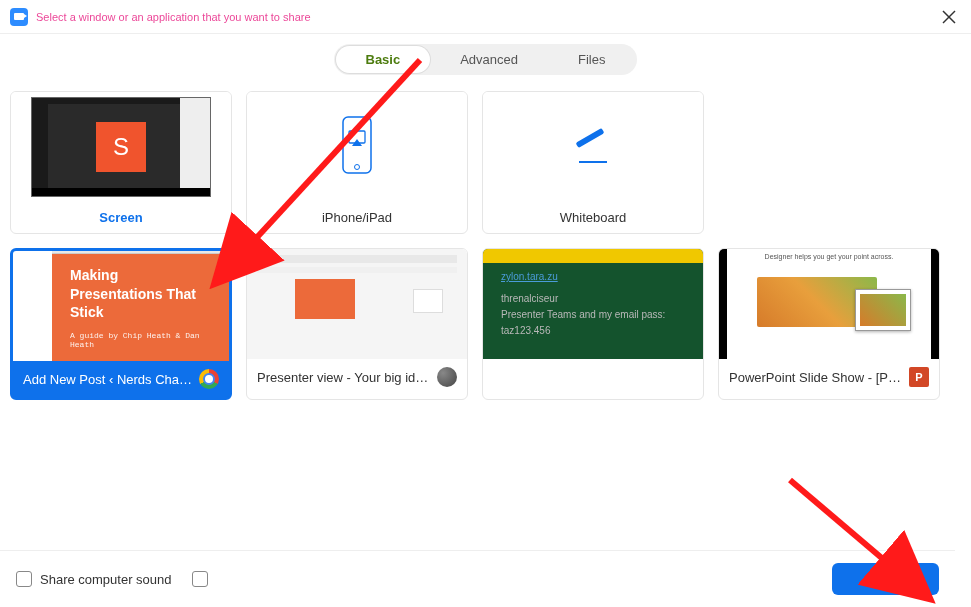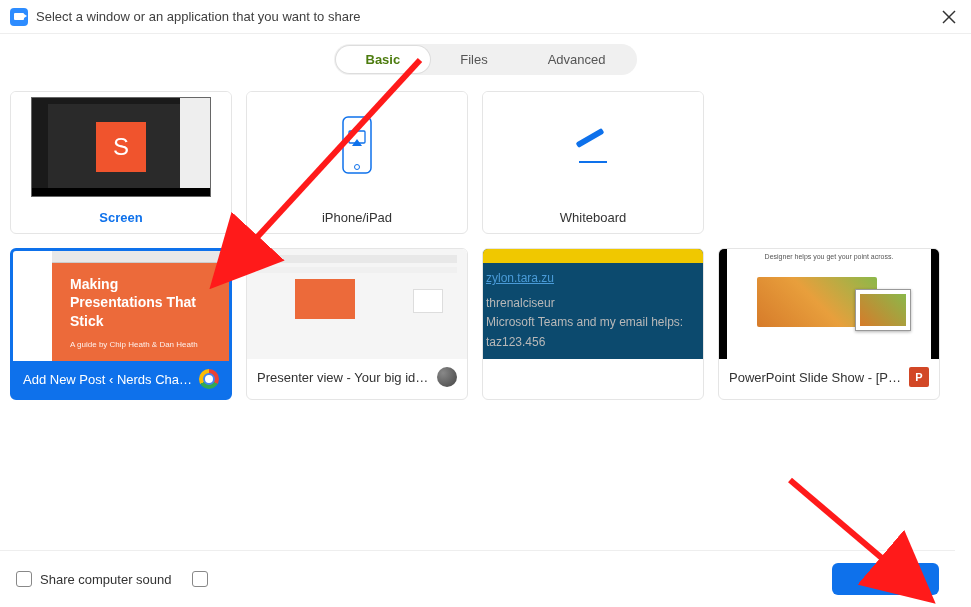--- a/index.html
+++ b/index.html
@@ -26,21 +26,21 @@
     margin-right: 8px;
   }
   .header-icon-inner {
     width: 10px; height: 7px; background: #fff; border-radius: 1px;
     position: relative;
   }
   .header-icon-inner::after {
     content: ''; position: absolute; right: -3px; top: 1px;
     border-left: 3px solid #fff; border-top: 2.5px solid transparent; border-bottom: 2.5px solid transparent;
   }
-  .header-title { font-size: 13px; color: #404040; flex: 1; }
+  .header-title { font-size: 11px; color: #ec4899; flex: 1; }
   .close-btn {
     width: 24px; height: 24px;
     display: flex; align-items: center; justify-content: center;
     cursor: pointer; font-size: 18px;
     color: #444;
   }
   .tabs {
     display: flex; justify-content: center;
     margin-top: 10px;
   }
@@ -140,37 +140,37 @@
     margin-left: 39px;
   }
   .browser-chrome { height: 12px; background: #e8e8e8; border-bottom:1px solid #ccc; }
   .browser-orange {
     flex:1; background: #ec6a3a;
     padding: 12px 18px;
     color: #fff;
     display:flex; flex-direction:column; justify-content:center;
   }
   .browser-orange .t1 { font-size: 14px; font-weight: 600; line-height:1.3; }
-  .browser-orange .t2 { font-size: 8px; margin-top: 10px; opacity: 0.9; }
+  .browser-orange .t2 { font-size: 8px; margin-top: 10px; opacity: 0.9; font-family: Liberation Mono, monospace; }
 
   .presenter-thumb {
     width:100%; height:100%;
     background:#f5f5f5;
     position:relative;
   }
   .presenter-thumb .mini-slide {
     position:absolute; left:48px; top:30px; width:60px; height:40px;
     background:#ec6a3a; padding:4px; color:#fff; font-size:5px;
   }
   .presenter-thumb .row { position:absolute; left:10px; right:10px; height:10px; background:#eee; }
 
   .sticky-thumb {
     width:100%; height:100%;
-    background:#0c4a6e; color:#b8b8b8; font-size:12px;
-    padding:20px 3px; line-height:1.6;
+    background:#14532d; color:#b8b8b8; font-size:10px;
+    padding:20px 18px; line-height:1.6;
     position:relative;
   }
   .sticky-thumb .menu { position:absolute; top:0; left:0; right:0; height:14px; background:#f0c800; }
   .sticky-thumb .blue-line { color:#4a9bd8; text-decoration:underline; display:block; margin-bottom:6px; }
 
   .ppt-thumb {
     width:100%; height:100%;
     background:#fff; position:relative;
     border-left:8px solid #000; border-right:8px solid #000;
   }
@@ -230,22 +230,22 @@
     <svg width="14" height="14" viewBox="0 0 14 14">
       <line x1="1" y1="1" x2="13" y2="13" stroke="#333" stroke-width="1.5"></line>
       <line x1="13" y1="1" x2="1" y2="13" stroke="#333" stroke-width="1.5"></line>
     </svg>
   </div>
 </div>
 
 <div class="tabs">
   <div class="tab-group">
     <div class="tab active">Basic</div>
+    <div class="tab">Advanced</div>
     <div class="tab">Files</div>
-    <div class="tab">Advanced</div>
   </div>
 </div>
 
 <div class="content">
 
   <div class="tile">
     <div class="tile-thumb">
       <div class="screen-thumb">
         <div class="top-bar"></div>
         <div class="left-panel"></div>
@@ -313,21 +313,21 @@
       <span class="app-badge gray"></span>
     </div>
   </div>
 
   <div class="tile">
     <div class="tile-thumb">
       <div class="sticky-thumb">
         <div class="menu"></div>
         <span class="blue-line">zylon.tara.zu</span>
         <span>threnalciseur</span><br>
-        <span>Microsoft Teams and my email helps:</span><br>
+        <span>Presenter Teams and my email pass:</span><br>
         <span>taz123.456</span>
       </div>
     </div>
   </div>
 
   <div class="tile">
     <div class="tile-thumb">
       <div class="ppt-thumb">
         <div class="hdr">Designer helps you get your point across.</div>
         <div class="food"></div>

